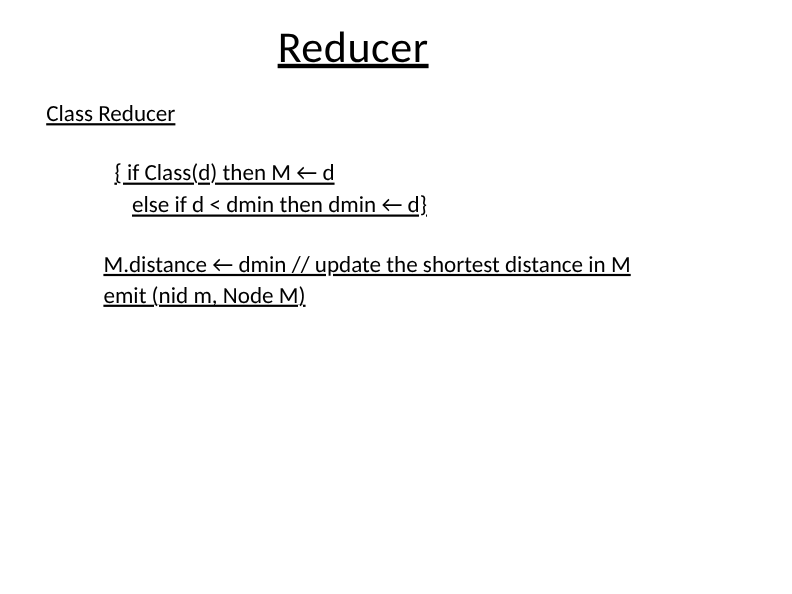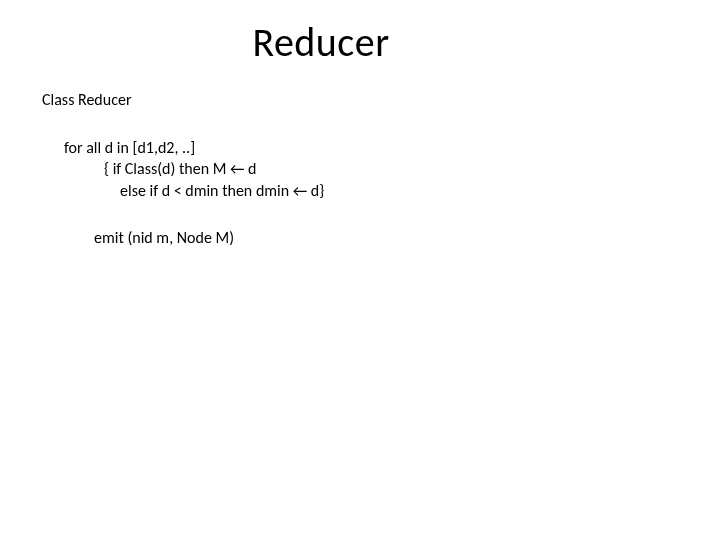--- a/index.html
+++ b/index.html
@@ -10,31 +10,32 @@
     background: #ffffff;
     font-family: Calibri, "Segoe UI", Arial, sans-serif;
     color: #000000;
     overflow: hidden;
   }
   .slide {
     width: 642px;
     height: 540px;
     position: relative;
     box-sizing: border-box;
+    text-decoration: underline;
   }
   .title {
     text-align: center;
     font-size: 40px;
     font-weight: 400;
     padding-top: 18px;
     padding-bottom: 10px;
     letter-spacing: 0.5px;
   }
   .body {
-    font-size: 16px;
+    font-size: 21px;
     line-height: 1.35;
     padding-left: 42px;
     padding-right: 42px;
     padding-top: 12px;
   }
   .l0 { padding-left: 0px; }
   .l1 { padding-left: 22px; }
   .l2 { padding-left: 52px; }
   .l3 { padding-left: 62px; }
   .l4 { padding-left: 78px; }
@@ -45,22 +46,22 @@
 
 <div class="slide">
 
   <div class="title">Reducer</div>
 
   <div class="body">
     <div class="l0">Class Reducer</div>
 
     <div class="gap"></div>
 
-    <div class="l1">for all d in [d1,d2, ..]</div>
     <div class="l3">{ if Class(d) then M ← d</div>
     <div class="l4">else if d &lt; dmin then dmin ← d}</div>
 
     <div class="gap"></div>
 
+    <div class="l2">M.distance ← dmin  // update the shortest distance in M</div>
     <div class="l2">emit (nid m, Node M)</div>
   </div>
 
 </div>
 
 </body></html>

